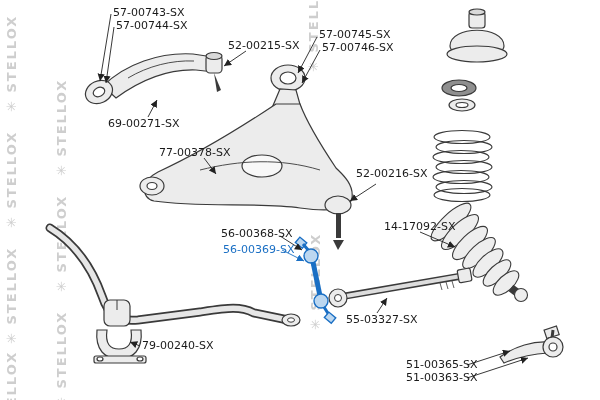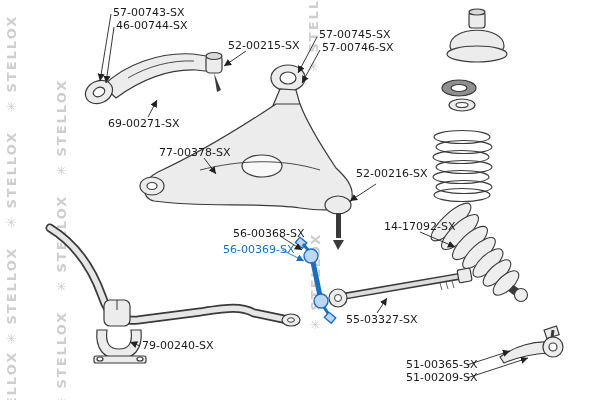--- a/index.html
+++ b/index.html
@@ -153,28 +153,28 @@
       <line x1="280" y1="236" x2="302" y2="250" marker-end="url(#arw)"></line>
       <line x1="282" y1="250" x2="304" y2="261" stroke="#1a6fc4" marker-end="url(#arwb)"></line>
       <line x1="377" y1="313" x2="387" y2="298" marker-end="url(#arw)"></line>
       <line x1="140" y1="346" x2="130" y2="342" marker-end="url(#arw)"></line>
       <line x1="467" y1="365" x2="510" y2="351" marker-end="url(#arw)"></line>
       <line x1="467" y1="378" x2="528" y2="358" marker-end="url(#arw)"></line>
     </g>
   </svg>
 
   <span class="lbl" style="left:113px;top:7px">57-00743-SX</span>
-  <span class="lbl" style="left:116px;top:20px">46-00744-SX</span>
+  <span class="lbl" style="left:116px;top:20px">57-00744-SX</span>
   <span class="lbl" style="left:228px;top:40px">52-00215-SX</span>
   <span class="lbl" style="left:319px;top:29px">57-00745-SX</span>
   <span class="lbl" style="left:322px;top:42px">57-00746-SX</span>
   <span class="lbl" style="left:108px;top:118px">69-00271-SX</span>
   <span class="lbl" style="left:159px;top:147px">77-00378-SX</span>
   <span class="lbl" style="left:356px;top:168px">52-00216-SX</span>
   <span class="lbl" style="left:384px;top:221px">14-17092-SX</span>
-  <span class="lbl" style="left:233px;top:228px">56-00368-SX</span>
+  <span class="lbl" style="left:221px;top:228px">56-00368-SX</span>
   <span class="lbl hl" style="left:223px;top:244px">56-00369-SX</span>
   <span class="lbl" style="left:346px;top:314px">55-03327-SX</span>
   <span class="lbl" style="left:142px;top:340px">79-00240-SX</span>
   <span class="lbl" style="left:406px;top:359px">51-00365-SX</span>
-  <span class="lbl" style="left:406px;top:372px">51-00209-SX</span>
+  <span class="lbl" style="left:406px;top:372px">51-00363-SX</span>
 
 </div>
 
 </body></html>

